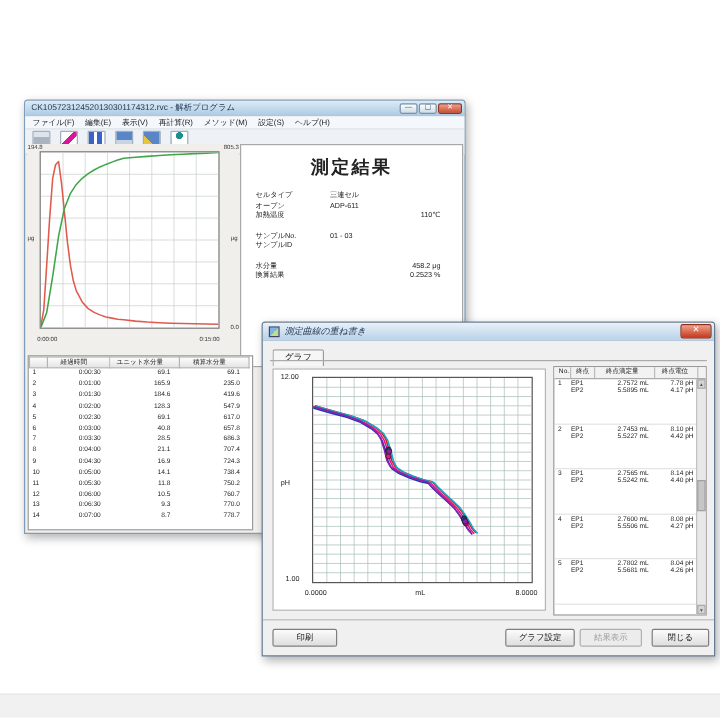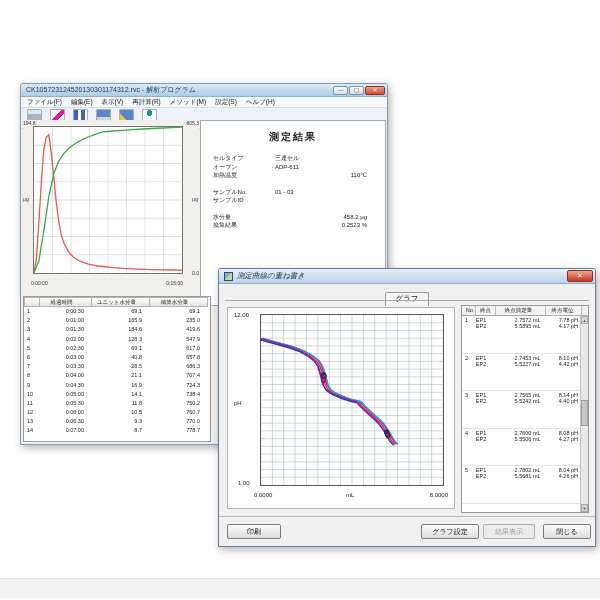--- a/index.html
+++ b/index.html
@@ -45,21 +45,21 @@
   .kf-tr { right:0; top:0; }
   .kf-br0 { right:0; top:150px; }
   .kf-xl { left:8px; top:160px; }
   .kf-xr { right:16px; top:160px; }
   .kf-ugl { left:0px; top:76px; }
   .kf-ugr { right:1px; top:76px; }
 
   
   .results { position:absolute; left:179px; top:36px; width:186px; height:186px;
     background:#fff; border:1px solid #a8a8a8; }
-  .results h2 { font-size:10px; font-weight:bold; color:#222; text-align:center; margin-top:9px; letter-spacing:2px;}
+  .results h2 { font-size:15px; font-weight:bold; color:#222; text-align:center; margin-top:9px; letter-spacing:2px;}
   .res-rows { margin:10px 12px 0 12px; }
   .res-row { display:flex; font-size:6px; color:#222; line-height:8.5px; }
   .res-row .rl { width:62px; }
   .res-row .rv { width:60px; }
   .res-row .rr { flex:1; text-align:right; padding-right:6px; }
   .res-gap { height:8px; }
   .res-note { position:absolute; left:0; right:0; bottom:14px; text-align:center;
     font-size:5.5px; color:#333; }
 
   
@@ -77,21 +77,21 @@
 
   
   #overlay-win { left:218px; top:268px; width:378px; height:279px; background:#f0f0f0;
     border:1px solid #657d94; }
   #overlay-win .titlebar { height:15px; background:linear-gradient(#e8f1fa,#bad2e8);font-style:italic; }
   #overlay-win .title { font-size:7.5px; }
   .appicon { width:9px; height:9px; margin-right:4px; border:1px solid #446;
     background:linear-gradient(135deg,#7fb3e0 50%,#bde08f 50%); }
   .fg-close { width:26px; height:12px; border:1px solid #8e2f1c; border-radius:2px;
     background:linear-gradient(#f0a18c,#c63a1e); color:#fff; font-size:7px; line-height:10px; text-align:center; }
-  .tabrow { height:16px; padding:3px 8px 0 8px;text-align:center; }
+  .tabrow { height:16px; padding:3px 8px 0 8px; }
   .tab { display:inline-block; font-size:7.5px; padding:1px 9px 2px 9px; background:#f6f6f6;
     border:1px solid #9b9b9b; border-bottom:none; border-radius:2px 2px 0 0; color:#111; }
   .tabline { position:absolute; left:6px; right:6px; top:31px; border-top:1px solid #aaa; }
 
   .fg-graph { position:absolute; left:8px; top:38px; width:228px; height:202px; background:#fff;
     border:1px solid #b5b5b5; }
   .fg-plot { position:absolute; left:32px; top:6px; width:184px; height:172px;
     background:#fff; border:1px solid #555; }
   .fg-lab { position:absolute; font-size:6px; color:#222; }
   .l-ymax { left:6px; top:4px; }

